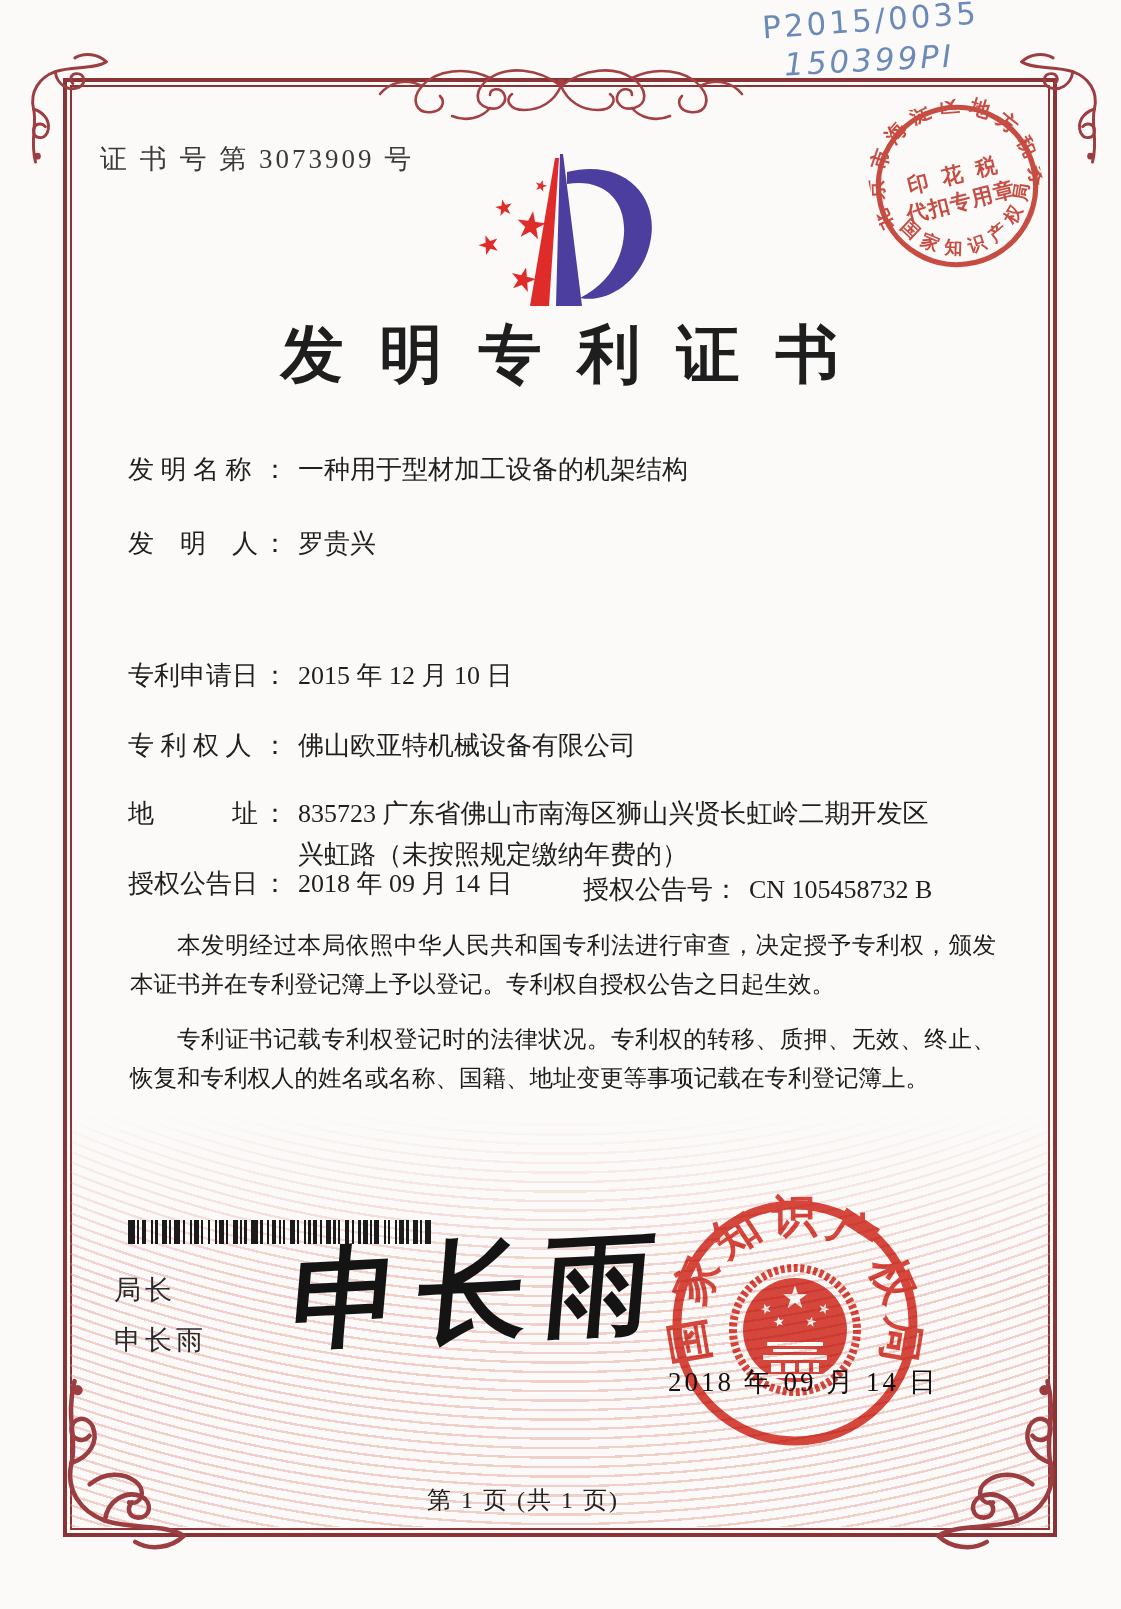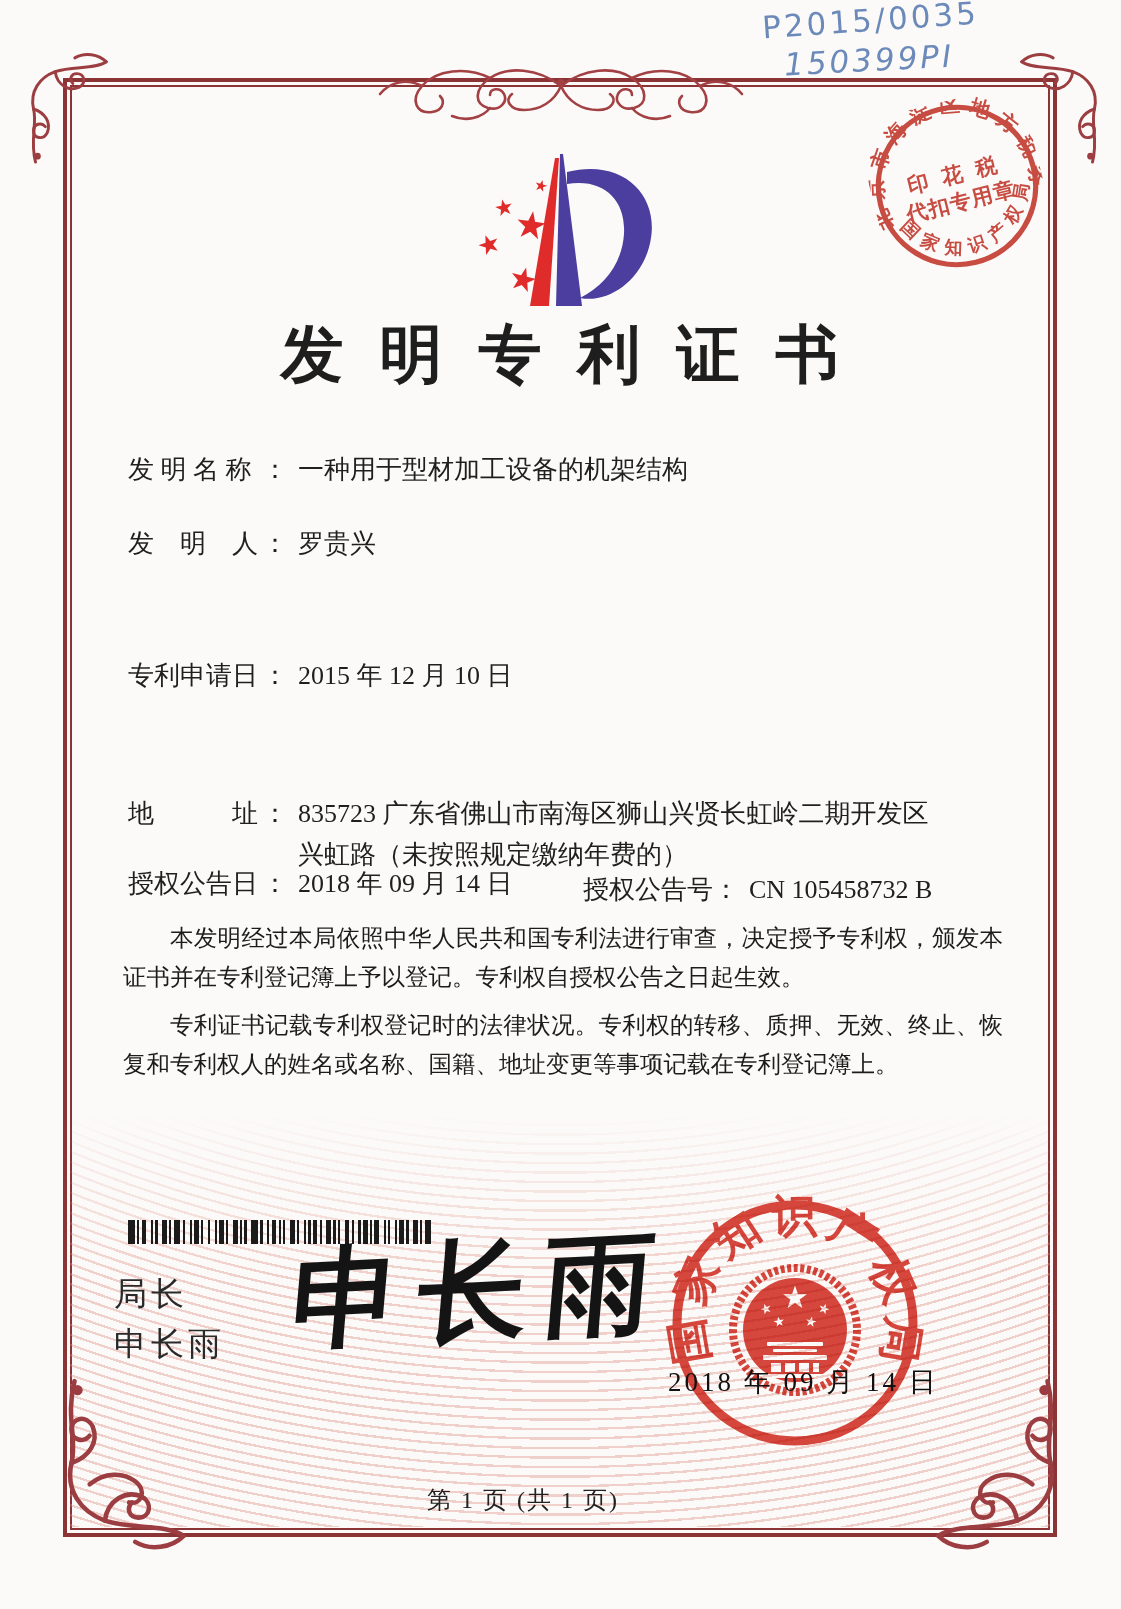--- a/index.html
+++ b/index.html
@@ -39,26 +39,26 @@
   .fld .lbl{display:inline-block;width:134px;}
   .fld .colon{display:inline-block;}
   .fld .val{display:inline-block;margin-left:10px;}
   .addr-line2{margin-left:170px;margin-top:6px;}
   .grant-no-group{position:absolute;left:455px;top:6px;white-space:nowrap;}
   
   .body-text{
     position:absolute;left:114px;top:910px;width:898px;
     font-size:23.5px;line-height:39px;text-align:justify;color:#1c1c1c;
   }
-  .body-text p{margin:9px;text-indent:2em;}
+  .body-text p{margin:16px;text-indent:2em;}
   
   .barcode{position:absolute;left:128px;top:1220px;width:304px;height:24px;display:flex;align-items:stretch;}
   .barcode i{display:block;background:#1b1b1b;}
   
-  .sig-label{position:absolute;font-family:"Liberation Sans",sans-serif;font-size:33px;color:#2a2a2a;letter-spacing:4px;}
+  .sig-label{position:absolute;font-family:"Liberation Sans",sans-serif;font-size:27px;color:#2a2a2a;letter-spacing:4px;}
   #sig-title{left:114px;top:1272px;}
   #sig-name{left:114px;top:1322px;}
   .autograph{
     position:absolute;left:292px;top:1218px;font-size:110px;font-weight:bold;color:#141414;
     letter-spacing:16px;transform:rotate(-3deg) skewX(-8deg);white-space:nowrap;
     font-family:"Liberation Serif",serif;
   }
   
   .seal{position:absolute;left:628px;top:1156px;width:334px;height:334px;mix-blend-mode:multiply;opacity:.93;}
   .seal-date{position:absolute;left:668px;top:1364px;font-size:27px;letter-spacing:3px;color:#111;z-index:6;}
@@ -126,20 +126,21 @@
     <g fill="none" stroke="#9c3e41" stroke-width="3" stroke-linecap="round">
       <path d="M20,6 C14,30 22,44 18,60 C14,78 24,92 40,98 C58,104 80,100 92,108"></path>
       <path d="M18,60 C30,56 36,46 32,36 C28,28 18,30 18,38 C18,45 26,47 30,42"></path>
       <path d="M40,98 C42,84 54,78 64,82 C72,86 70,96 62,96 C56,96 54,90 58,86"></path>
       <path d="M30,74 C40,66 52,66 60,72 C68,78 64,88 56,86"></path>
       <path d="M92,108 C84,116 70,118 60,112"></path>
       <circle cx="22" cy="12" r="3.4" fill="#9c3e41" stroke="none"></circle>
     </g>
   </svg>
 
+  <div class="certno">证 书 号 第 3073909 号</div>
 
   <svg class="stamp" viewBox="0 0 160 160">
     <circle cx="80" cy="80" r="74" fill="none" stroke="#c23a2f" stroke-width="5"></circle>
     <path id="stampTop" d="M14.2,103.9 A70,70 0 1 1 145.8,103.9" fill="none"></path>
     <path id="stampBottom" d="M17,101 A68,68 0 0 0 143,101" fill="none"></path>
     <text font-size="19" fill="#c23a2f" font-family="Liberation Serif,serif" font-weight="bold">
       <textPath href="#stampTop" startOffset="2" textLength="286" lengthAdjust="spacing">北京市海淀区地方税务局</textPath>
     </text>
     <text font-size="17" fill="#c23a2f" font-family="Liberation Serif,serif" font-weight="bold">
       <textPath href="#stampBottom" startOffset="4" textLength="164" lengthAdjust="spacing">国家知识产权局</textPath>
@@ -165,20 +166,23 @@
   <div class="title">发明专利证书</div>
 
   <div class="fld" style="top:526px">
     <span class="lbl">发　明　人</span><span class="colon">：</span><span class="val">罗贵兴</span>
   </div>
   <div class="fld" style="top:452px">
     <span class="lbl">发 明 名 称</span><span class="colon">：</span><span class="val">一种用于型材加工设备的机架结构</span>
   </div>
   <div class="fld" style="top:658px">
     <span class="lbl">专利申请日</span><span class="colon">：</span><span class="val">2015 年 12 月 10 日</span>
+  </div>
+  <div class="fld" style="top:728px">
+    <span class="lbl">专 利 权 人</span><span class="colon">：</span><span class="val">佛山欧亚特机械设备有限公司</span>
   </div>
   <div class="fld" style="top:796px">
     <div><span class="lbl">地　　　址</span><span class="colon">：</span><span class="val">835723 广东省佛山市南海区狮山兴贤长虹岭二期开发区</span></div>
     <div class="addr-line2">兴虹路（未按照规定缴纳年费的）</div>
   </div>
   <div class="fld" style="top:866px">
     <span><span class="lbl">授权公告日</span><span class="colon">：</span><span class="val">2018 年 09 月 14 日</span></span>
     <span class="grant-no-group"><span>授权公告号</span><span>：</span><span class="val">CN 105458732 B</span></span>
   </div>
 

